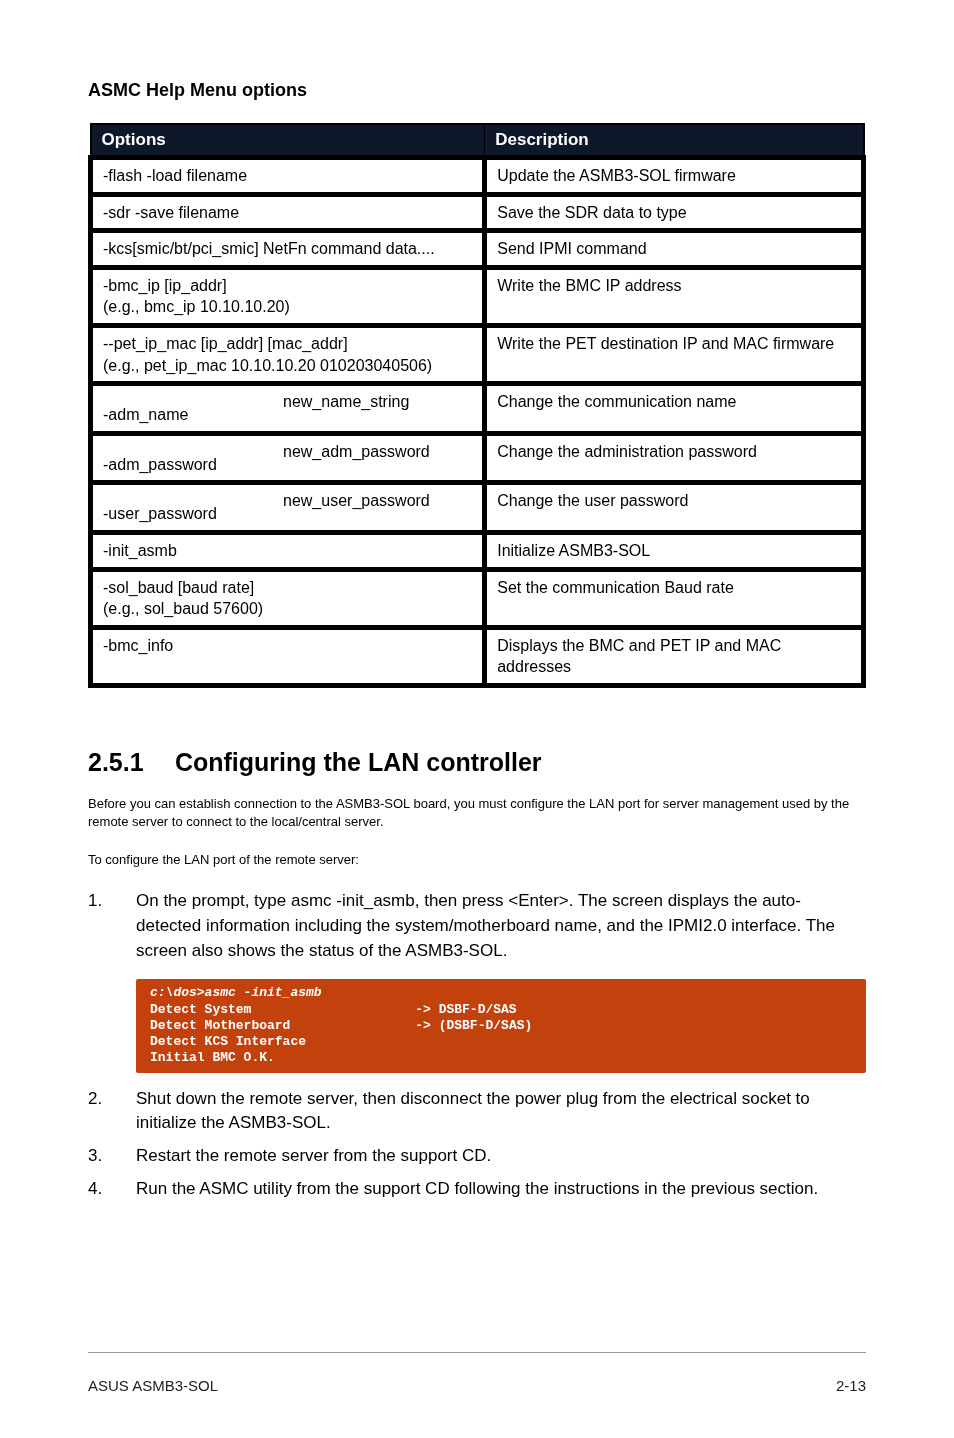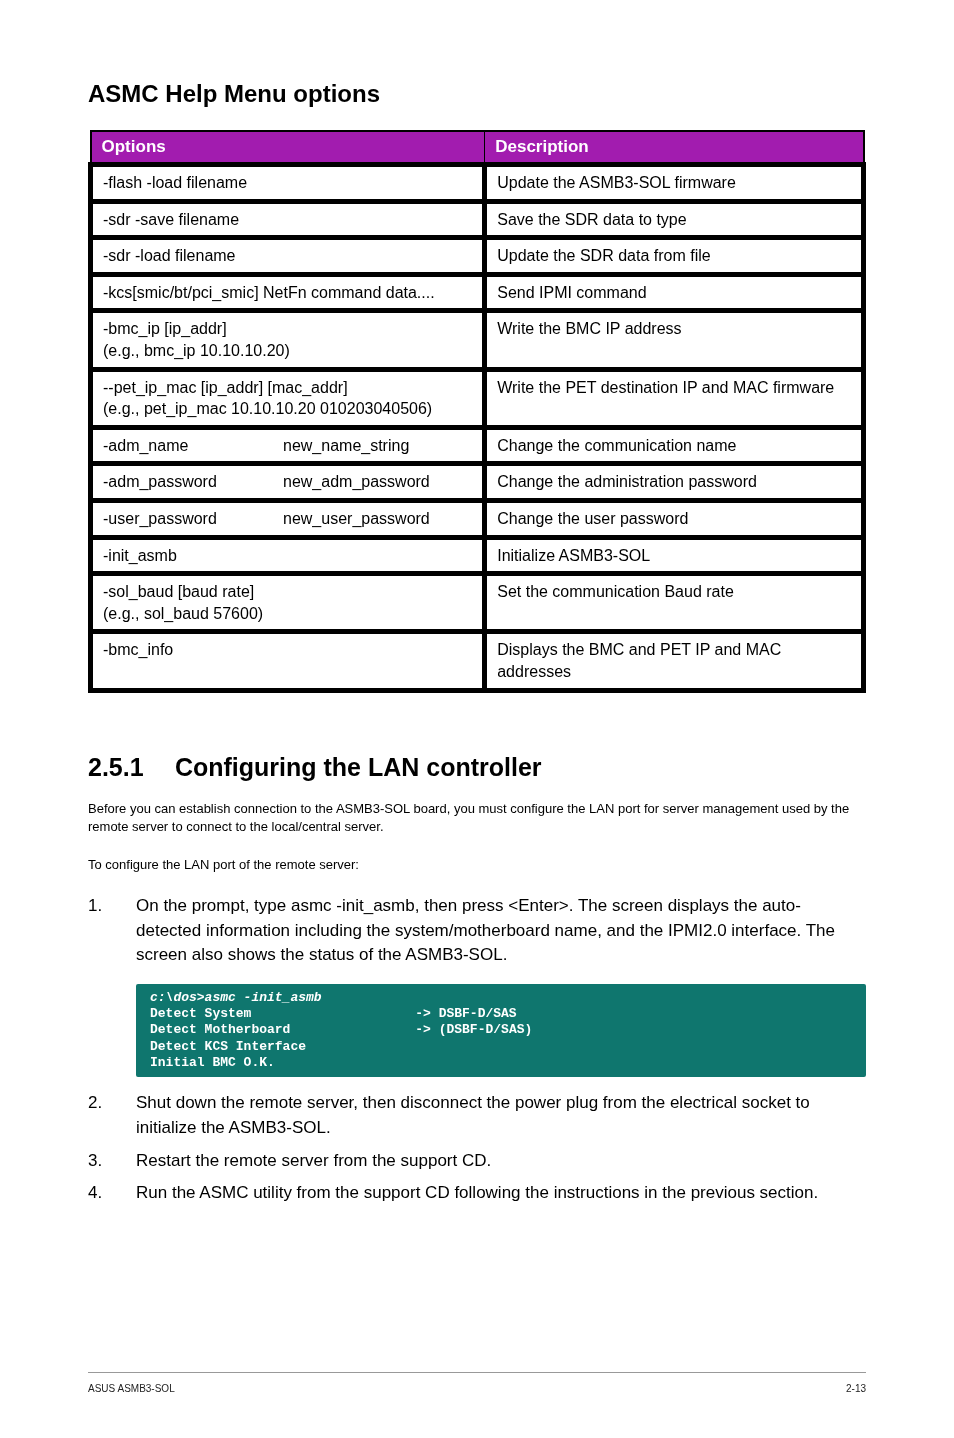--- a/index.html
+++ b/index.html
@@ -6,49 +6,49 @@
   body {
     font-family: Arial, Helvetica, sans-serif;
     background: #ffffff;
     color: #000000;
     width: 954px;
     height: 1438px;
     padding: 80px 88px 40px 88px;
     position: relative;
   }
   .main-title {
-    font-size: 24px;
+    font-size: 18px;
     font-weight: bold;
     margin-bottom: 22px;
   }
   table.opts {
     border-collapse: collapse;
     width: 100%;
     border: 2px solid #000;
     margin-bottom: 60px;
   }
   table.opts th {
-    background: #a21caf;
+    background: #0f172a;
     color: #ffffff;
     font-weight: bold;
     text-align: left;
     padding: 5px 10px;
     font-size: 17px;
     border: 1px solid #000;
   }
   table.opts td {
     border: 5px solid #000000;
     padding: 5px 10px;
     font-size: 16px;
     vertical-align: top;
     line-height: 1.35;
   }
   table.opts td.opt-col { width: 51%; }
   .opt-line { display: flex; }
-  .opt-label { flex: 0 0 180px; }
+  .opt-label { flex: 0 0 180px; margin-top: 13px; }
   .opt-arg { flex: 1; }
   .section-title {
     font-size: 25px;
     font-weight: bold;
     margin-bottom: 18px;
   }
   .section-num { display: inline-block; width: 80px; }
   .para {
     font-size: 13px;
     line-height: 1.4;
@@ -67,42 +67,42 @@
     padding-left: 48px;
     position: relative;
   }
   ol.steps > li::before {
     content: counter(step) ".";
     position: absolute;
     left: 0;
     top: 0;
   }
   .term-block {
-    background: #0f766e;
+    background: #c2410c;
     color: #ffffff;
     font-family: "Courier New", monospace;
     font-size: 13px;
     font-weight: bold;
     line-height: 1.25;
     padding: 6px 14px;
     margin: 16px 0 14px 0;
     white-space: pre;
     border-radius: 2px;
   }
   .term-em { font-style: italic; }
   .footer {
     position: absolute;
     bottom: 44px;
     left: 88px;
     right: 88px;
     border-top: 1px solid #999;
-    padding-top: 10px;
+    padding-top: 24px;
     display: flex;
     justify-content: space-between;
-    font-size: 10px;
+    font-size: 15px;
     color: #222;
   }
 </style>
 </head>
 <body>
 
 <h2 class="main-title">ASMC Help Menu options</h2>
 
 <table class="opts">
   <thead>
@@ -112,24 +112,20 @@
     </tr>
   </thead>
   <tbody>
     <tr>
       <td class="opt-col">-flash -load filename</td>
       <td>Update the ASMB3-SOL firmware</td>
     </tr>
     <tr>
       <td class="opt-col">-sdr -save filename</td>
       <td>Save the SDR data to type</td>
-    </tr>
-    <tr>
-      <td class="opt-col">-sdr -load filename</td>
-      <td>Update the SDR data from file</td>
     </tr>
     <tr>
       <td class="opt-col">-kcs[smic/bt/pci_smic] NetFn command data....</td>
       <td>Send IPMI command</td>
     </tr>
     <tr>
       <td class="opt-col" style="white-space:pre-line">-bmc_ip [ip_addr]
 (e.g., bmc_ip 10.10.10.20)</td>
       <td>Write the BMC IP address</td>
     </tr>

